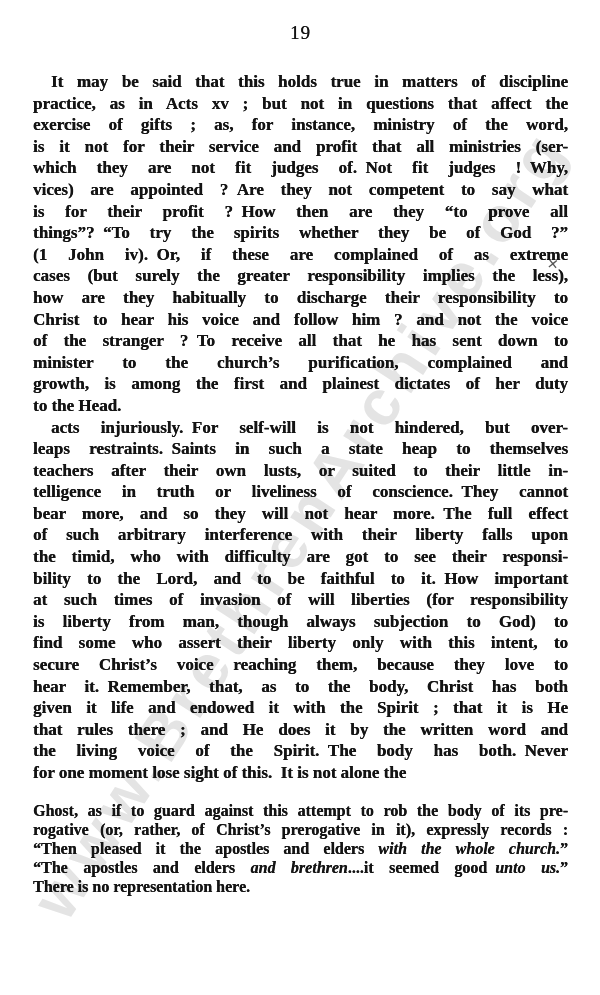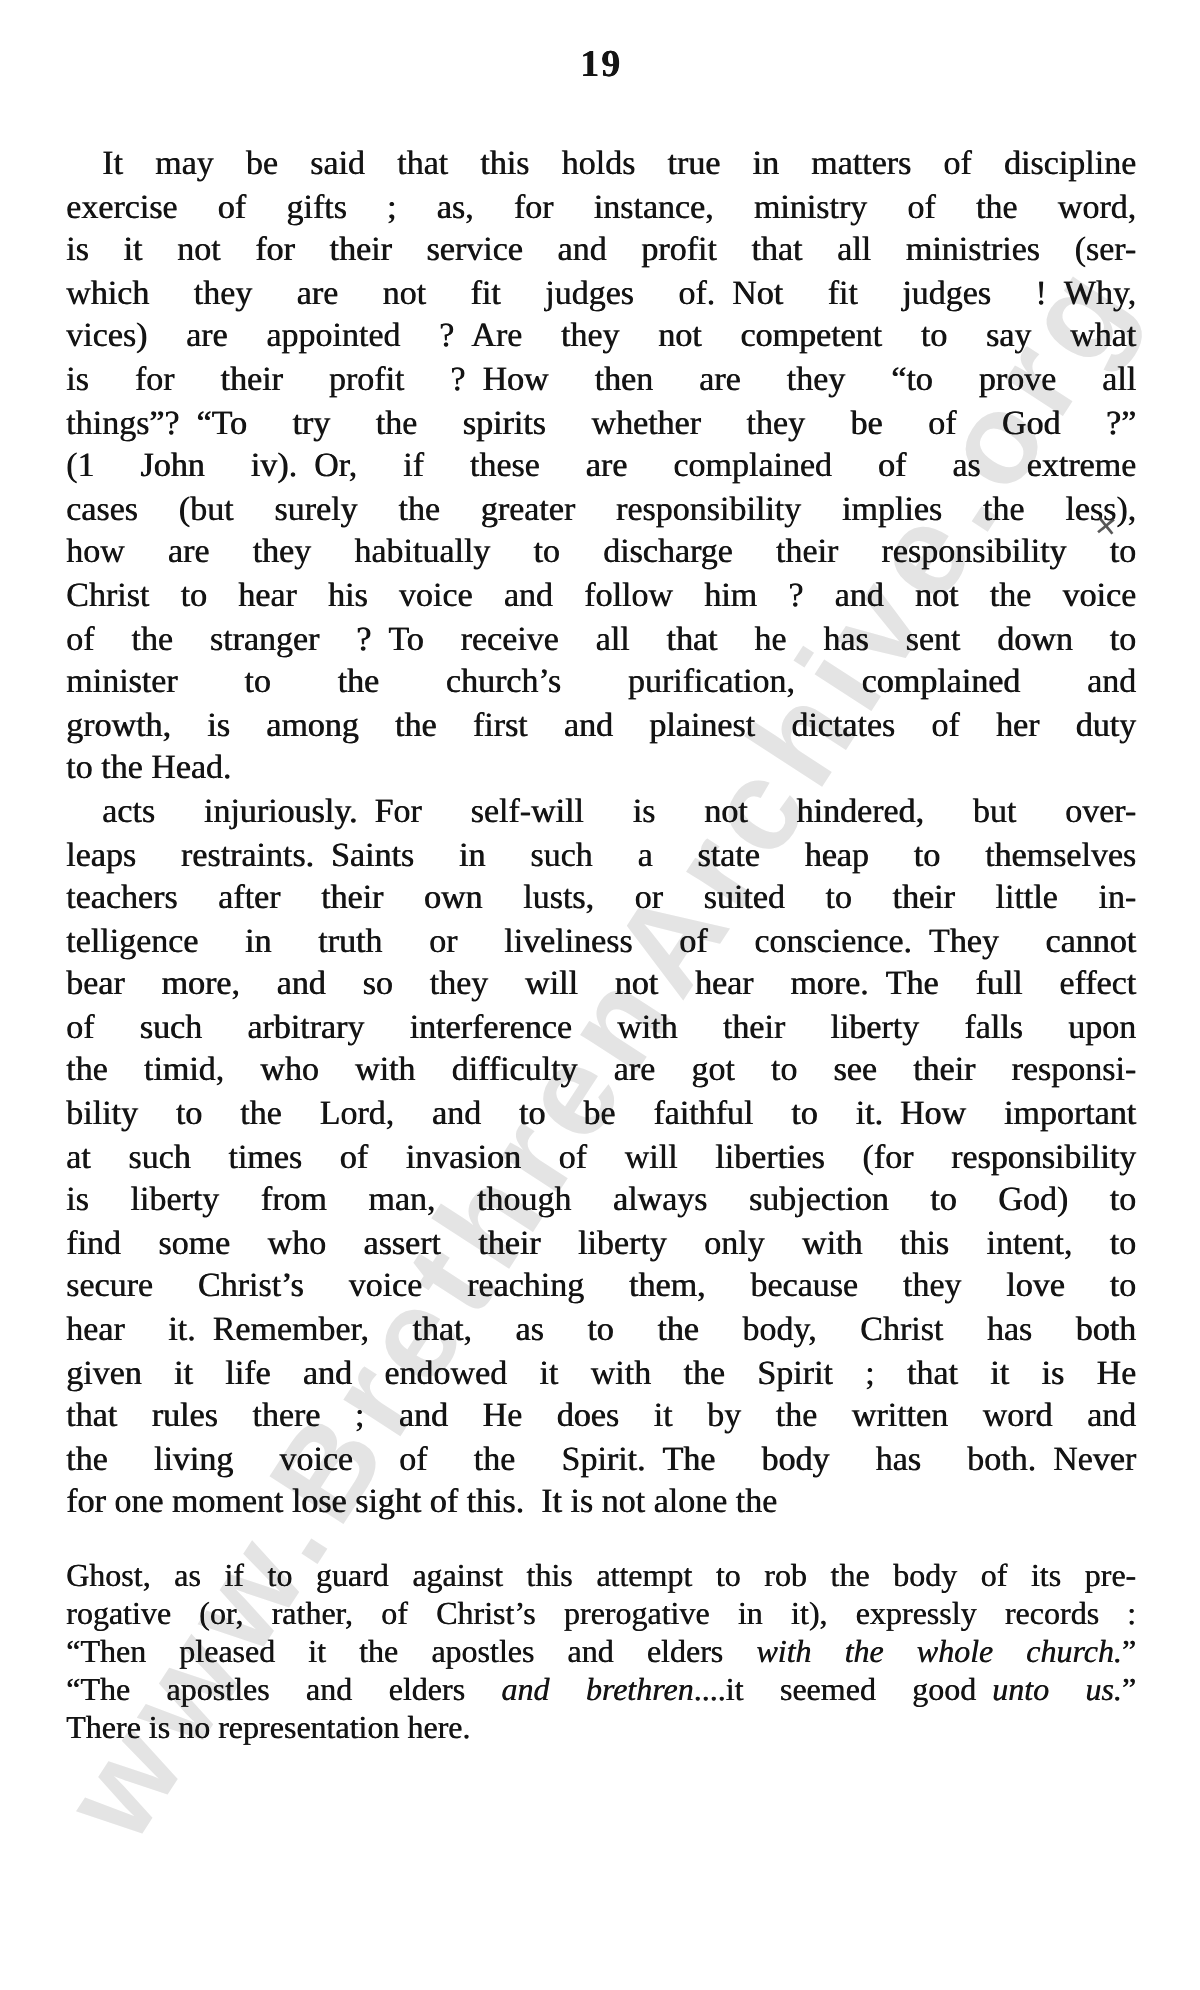--- a/index.html
+++ b/index.html
@@ -32,37 +32,38 @@
   }
   .column {
     position: absolute;
     left: 33px;
     top: 22px;
     width: 535px;
     z-index: 1;
   }
   .page-number {
     text-align: center;
-    font-weight: bold;
+    font-weight: normal;
     font-size: 19px;
     letter-spacing: 1px;
     margin-bottom: 27px;
     text-shadow: 0.3px 0 0 currentColor;
   }
   .body-text {
     font-size: 17px;
     line-height: 21.6px;
     text-shadow: 0.3px 0 0 currentColor;
   }
   .para { margin: 0; }
   .para .line:first-child { text-indent: 18px; }
   .line {
     text-align: justify;
     text-align-last: justify;
     white-space: normal;
+    font-weight: bold;
   }
   .line.last { text-align-last: left; }
   .footnote {
     margin-top: 17px;
     font-size: 16px;
     line-height: 19px;
     text-shadow: 0.25px 0 0 currentColor;
   }
   .footnote .line i { font-style: italic; }
   .margin-x {
@@ -85,20 +86,21 @@
   <div class="watermark">www.BrethrenArchive.org</div>
 
   <div class="margin-x">✕</div>
 
   <div class="column">
     <div class="page-number">19</div>
 
     <div class="body-text">
         <div class="para">
           <div class="line"><span>It may be said that this holds true in matters of discipline</span></div>
+          <div class="line"><span>practice, as in Acts xv ; but not in questions that affect the</span></div>
           <div class="line"><span>exercise of gifts ; as, for instance, ministry of the word,</span></div>
           <div class="line"><span>is it not for their service and profit that all ministries (ser-</span></div>
           <div class="line"><span>which they are not fit judges of. Not fit judges ! Why,</span></div>
           <div class="line"><span>vices) are appointed ? Are they not competent to say what</span></div>
           <div class="line"><span>is for their profit ? How then are they “to prove all</span></div>
           <div class="line"><span>things”? “To try the spirits whether they be of God ?”</span></div>
           <div class="line"><span>(1 John iv). Or, if these are complained of as extreme</span></div>
           <div class="line"><span>cases (but surely the greater responsibility implies the less),</span></div>
           <div class="line"><span>how are they habitually to discharge their responsibility to</span></div>
           <div class="line"><span>Christ to hear his voice and follow him ? and not the voice</span></div>

